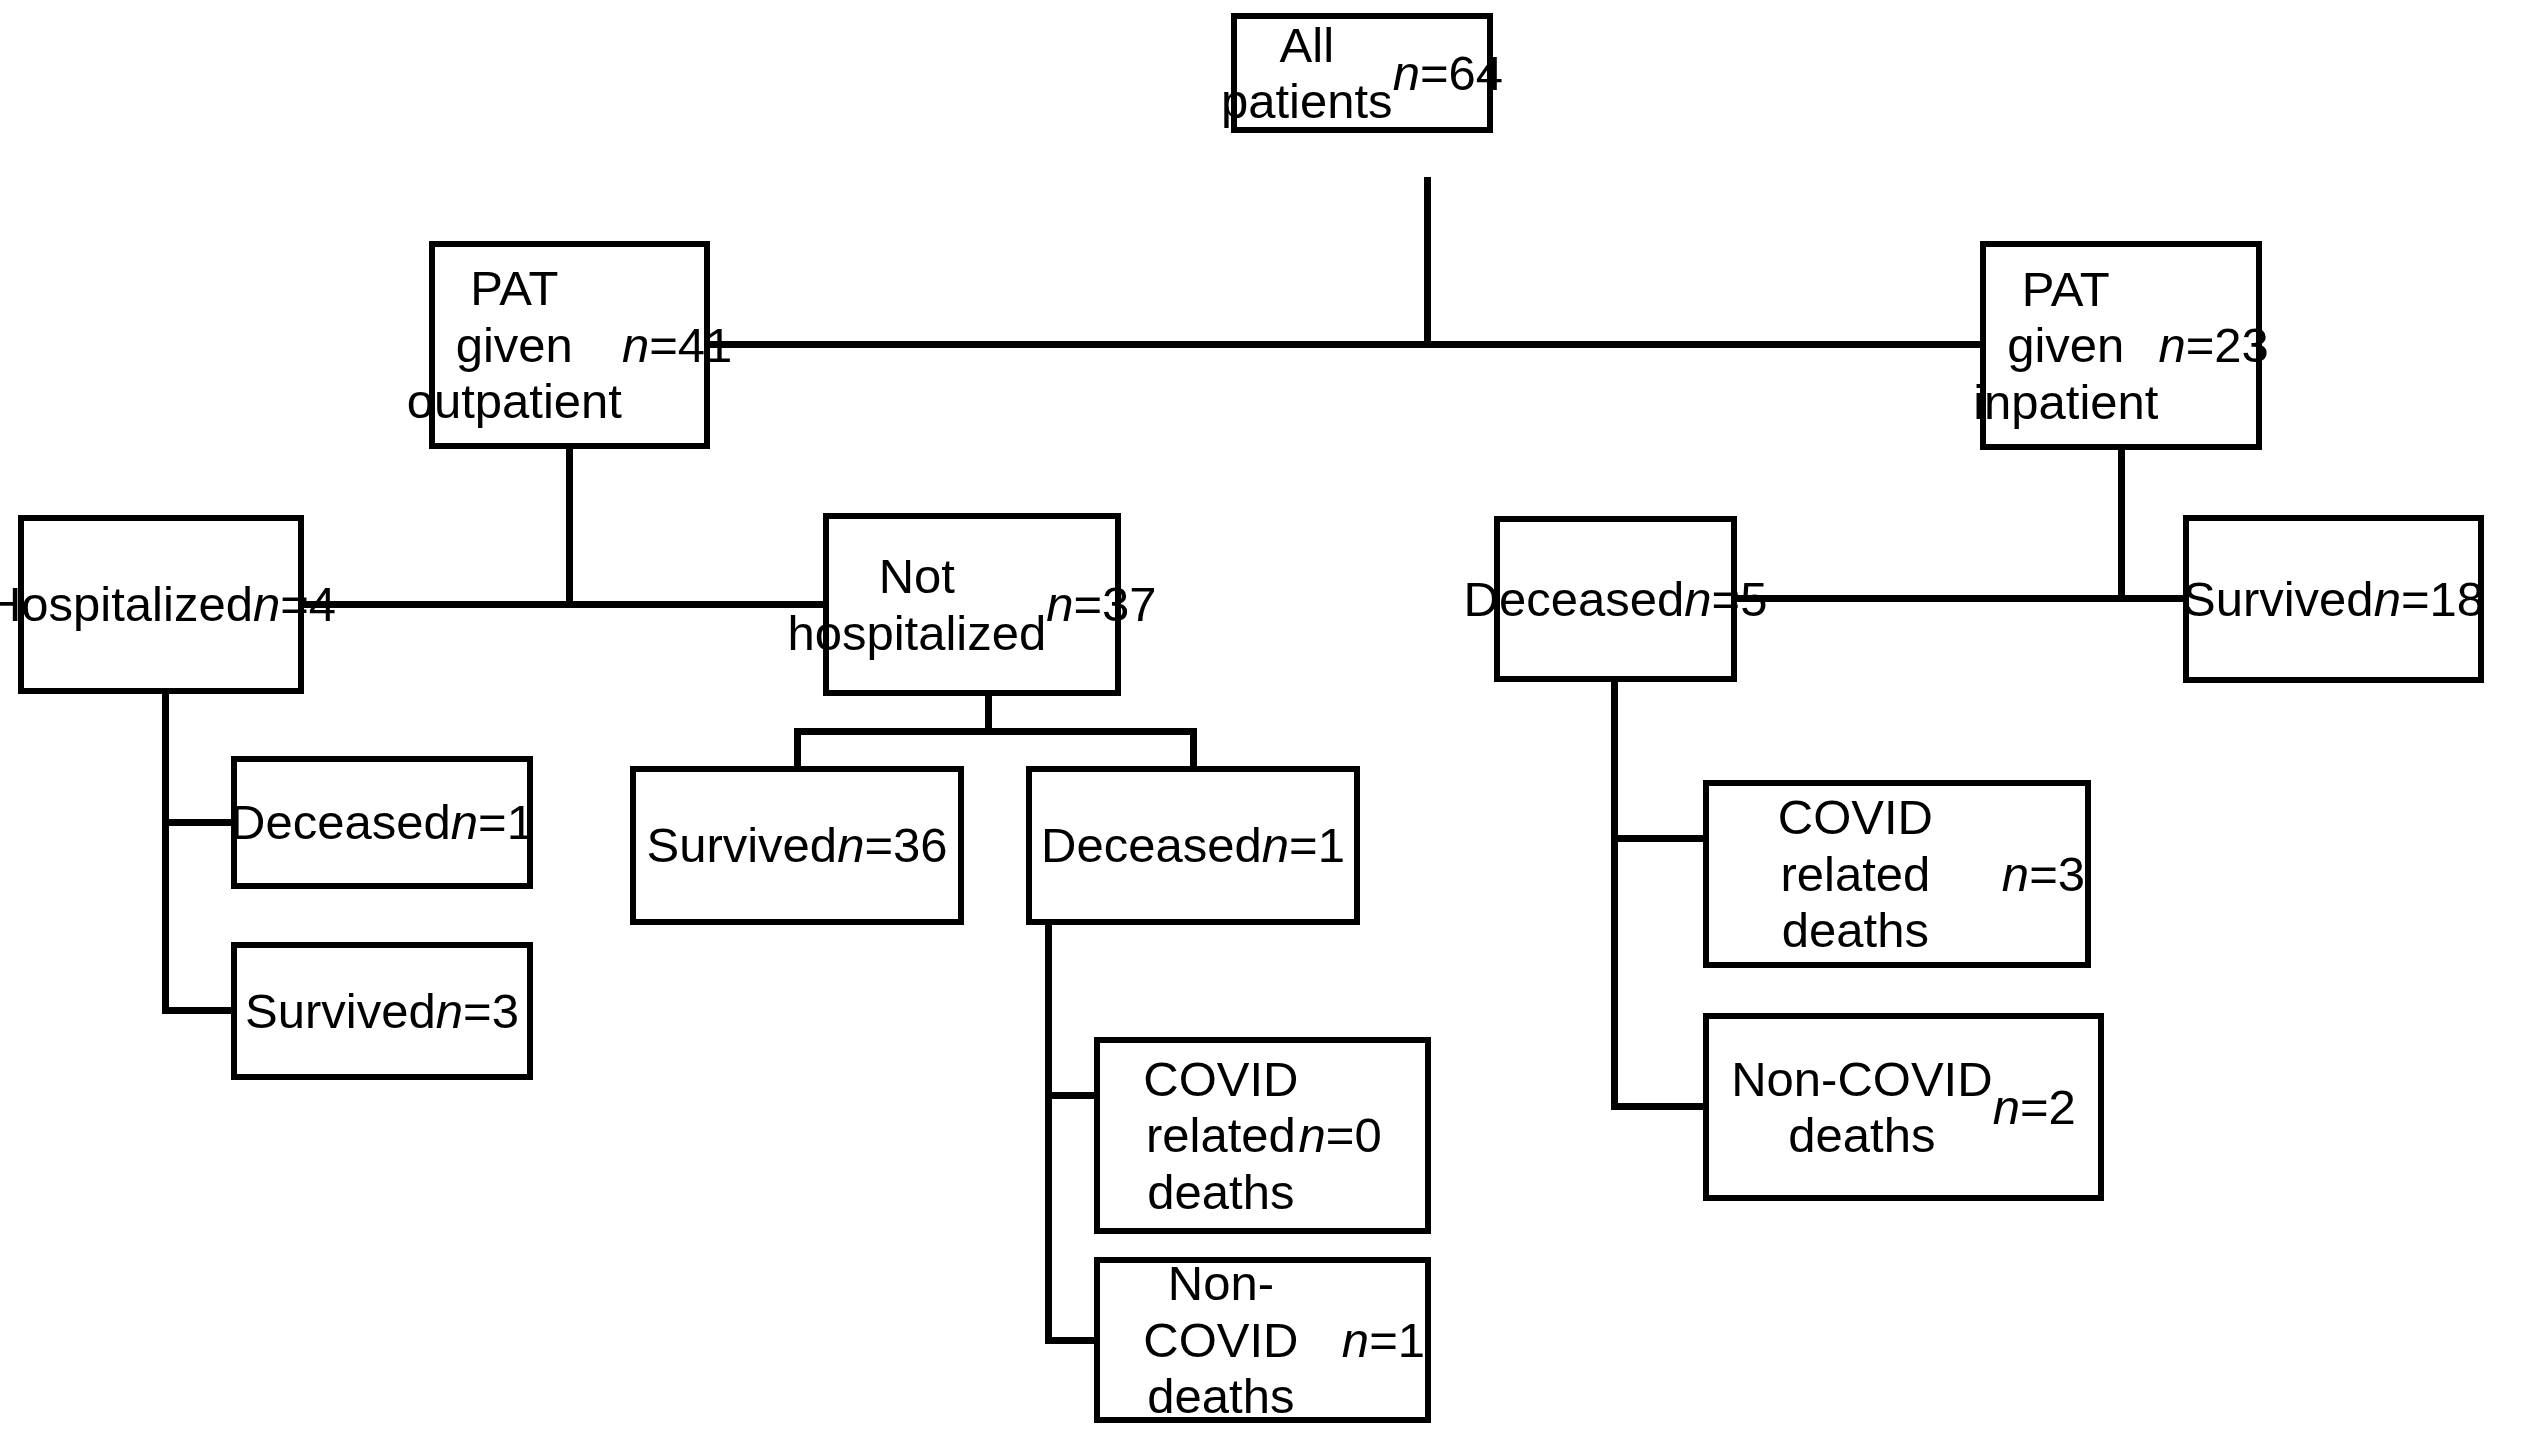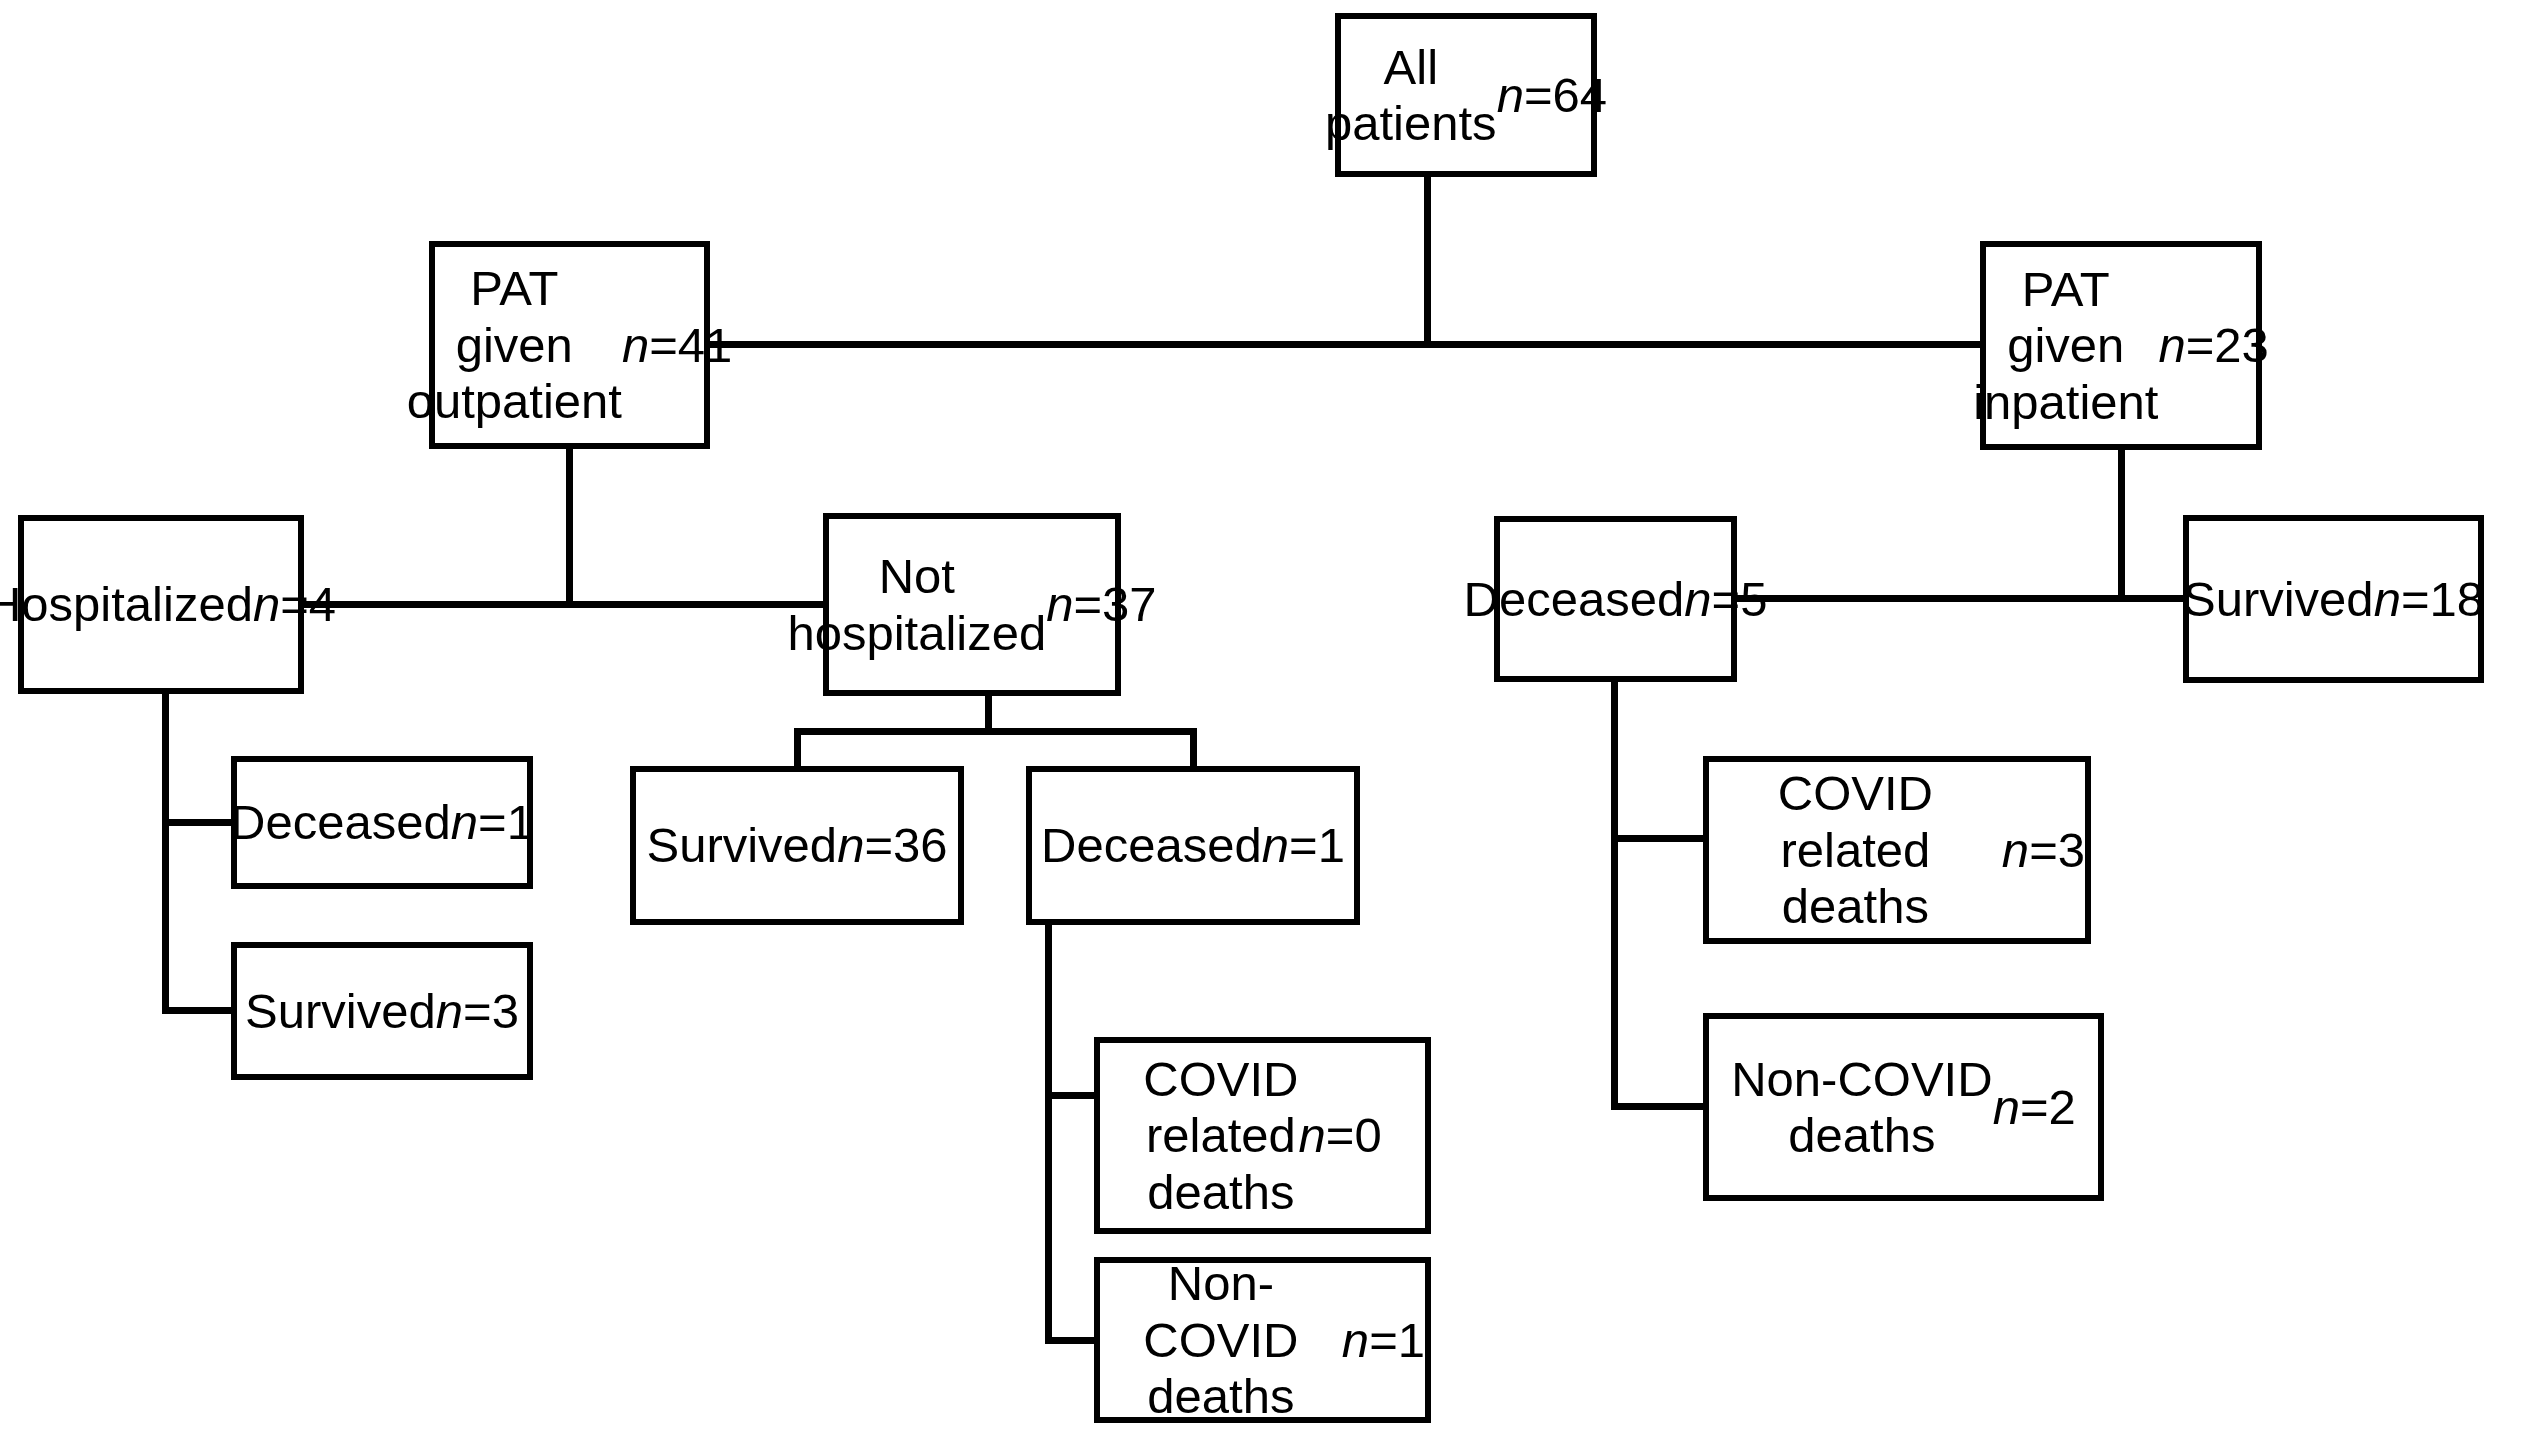--- a/index.html
+++ b/index.html
@@ -30,34 +30,34 @@
     z-index: 2;
   }
   .node i { font-style: italic; }
   .line {
     position: absolute;
     background: #000000;
     z-index: 1;
   }
 
   
-  #n-all_patients                      { left:1335px; top:13px;   width:262px; height:164px; }
+  #n-all_patients                      { left:1231px; top:13px;   width:262px; height:120px; }
   #n-pat_given_outpatient              { left:429px;  top:241px;  width:281px; height:208px; }
   #n-pat_given_inpatient               { left:1980px; top:241px;  width:282px; height:209px; }
   #n-hospitalized                      { left:18px;   top:515px;  width:286px; height:179px; }
   #n-not_hospitalized                  { left:823px; top:513px;  width:298px; height:183px; }
   #n-deceased_inpatient                { left:1494px; top:516px;  width:243px; height:166px; }
   #n-survived_inpatient                { left:2183px; top:515px;  width:301px; height:168px; }
   #n-deceased_hospitalized             { left:231px;  top:756px; width:302px; height:133px; }
   #n-survived_hospitalized             { left:231px;  top:942px; width:302px; height:138px; }
   #n-survived_not_hospitalized         { left:630px;  top:766px; width:334px; height:159px; }
   #n-deceased_not_hospitalized         { left:1026px; top:766px; width:334px; height:159px; }
   #n-covid_related_deaths_outpatient   { left:1094px; top:997px; width:337px; height:197px;margin-top:40px; }
   #n-non_covid_deaths_outpatient       { left:1094px; top:1257px; width:337px; height:166px; }
-  #n-covid_related_deaths_inpatient    { left:1703px; top:756px; width:388px; height:188px; }
+  #n-covid_related_deaths_inpatient    { left:1703px; top:780px; width:388px; height:188px; }
   #n-non_covid_deaths_inpatient        { left:1703px; top:1013px; width:401px; height:188px; }
 
   
   #c-root-drop        { left:1424px; top:177px;  width:6.5px;   height:171px; }
   #c-root-bar         { left:710px; top:341px;  width:1270px; height:6.5px;  }
   #c-outp-drop        { left:566px;  top:448px;  width:6.5px;   height:159px; }
   #c-outp-bar         { left:304px;  top:601px;  width:519px;  height:6.5px;  }
   #c-inp-drop         { left:2118px; top:450px;  width:6.5px;   height:152px; }
   #c-inp-bar          { left:1736px; top:595px;  width:447px;  height:6.5px;  }
   #c-hosp-vert        { left:162px;  top:694px; width:6.5px;   height:320px; }

